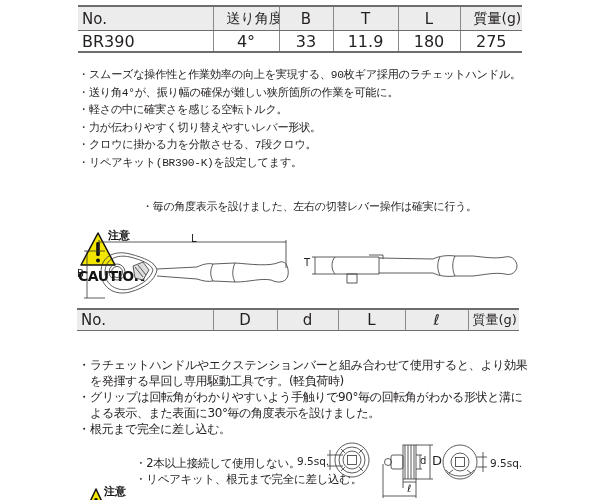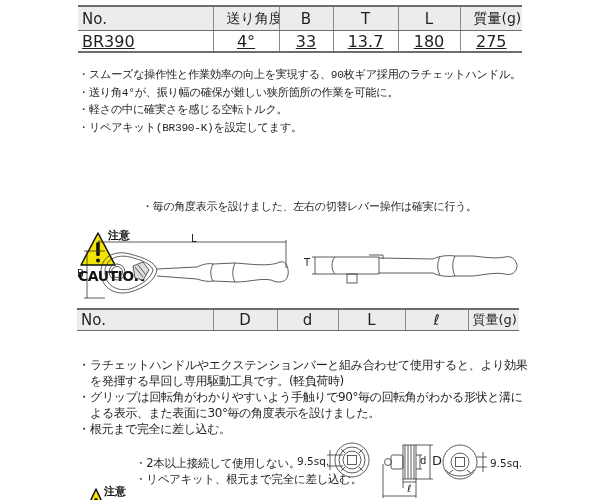--- a/index.html
+++ b/index.html
@@ -3,21 +3,21 @@
 <meta charset="utf-8">
 <style>
   html, body { margin:0; padding:0; background:#ffffff; }
   body { width:600px; height:500px; position:relative; overflow:hidden;
          font-family:"DejaVu Sans", "Liberation Sans", sans-serif; color:#231f20; }
   .abs { position:absolute; }
 
   table.spec { position:absolute; border-collapse:collapse; table-layout:fixed; }
   table.spec td { padding:0 4px; white-space:nowrap; overflow:hidden;margin-left:44px; }
   table.spec tr.hdr td { background:#ececec; border-top:2px solid #6d6d6d; border-bottom:1px solid #6d6d6d; }
-  table.spec tr.row td { background:#ffffff; border-bottom:2px solid #6d6d6d;text-decoration:underline; }
+  table.spec tr.row td { background:#ffffff; border-bottom:2px solid #6d6d6d; }
   table.spec td + td { border-left:1px solid #8a8a8a; text-align:center; }
   table.spec td:first-child { text-align:left; padding-left:4px; }
 
   #t1 { left:78px; top:5px; width:444px; }
   #t1 tr.hdr td { height:23px; font-size:15px; }
   #t1 tr.row td { height:20px; font-size:16px; }
   #t1 tr.hdr td.jp { font-size:14px;padding-left:13px; }
 
   #t2 { left:77px; top:308px; width:442px; }
   #t2 tr.hdr td { height:20px; font-size:15px; }
@@ -55,31 +55,33 @@
     <td class="jp">送り角度</td>
     <td>B</td>
     <td>T</td>
     <td>L</td>
     <td class="jp">質量(g)</td>
   </tr>
   <tr class="row">
     <td>BR390</td>
     <td>4°</td>
     <td>33</td>
-    <td>13.7</td>
+    <td>11.9</td>
     <td>180</td>
     <td>275</td>
   </tr>
 </tbody>
   </table>
 
 <div class="abs bullets" style="top:67px;">
   <div>・スムーズな操作性と作業効率の向上を実現する、90枚ギア採用のラチェットハンドル。</div>
   <div>・送り角4°が、振り幅の確保が難しい狭所箇所の作業を可能に。</div>
   <div>・軽さの中に確実さを感じる空転トルク。</div>
+  <div>・力が伝わりやすく切り替えやすいレバー形状。</div>
+  <div>・クロウに掛かる力を分散させる、7段クロウ。</div>
   <div>・リペアキット(BR390-K)を設定してます。</div>
 </div>
 
 <div class="abs caution" style="left:78px; top:184px; width:60px; height:52px;">
   <svg class="abs" style="left:2px; top:4px;" width="36" height="34" viewBox="0 0 36 34">
     <polygon points="18,1 35,33 1,33" fill="#f2e500" stroke="#111" stroke-width="1.5" stroke-linejoin="round"></polygon>
     <rect x="16.2" y="10" width="3.6" height="14" rx="1.5" fill="#111"></rect>
     <circle cx="18" cy="28.5" r="2" fill="#111"></circle>
   </svg>
   <span class="chu" style="left:30px; top:0px;">注意</span>

